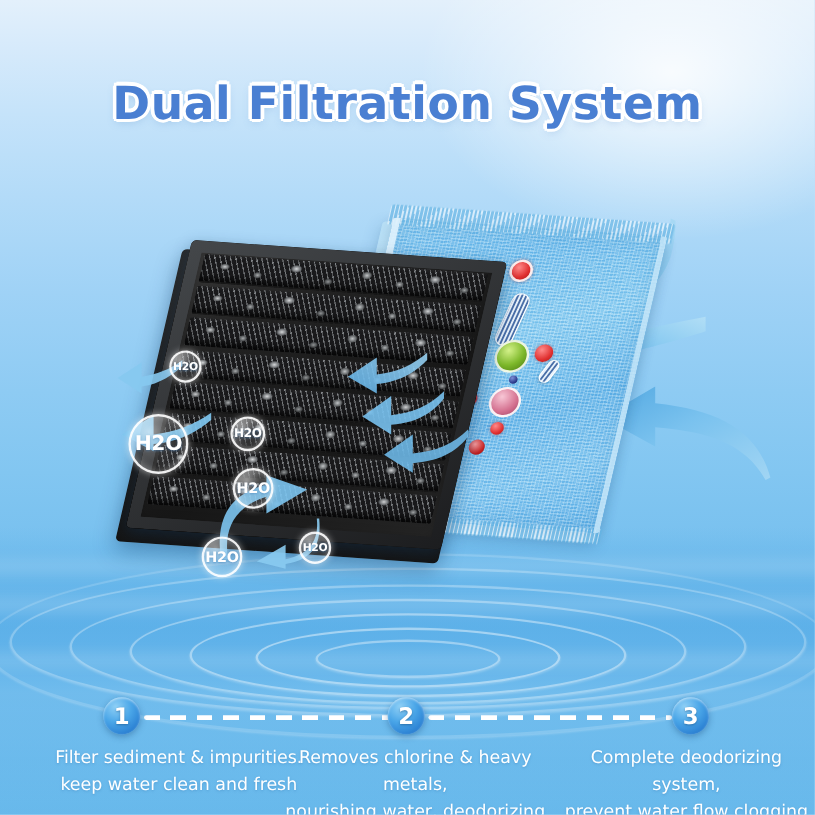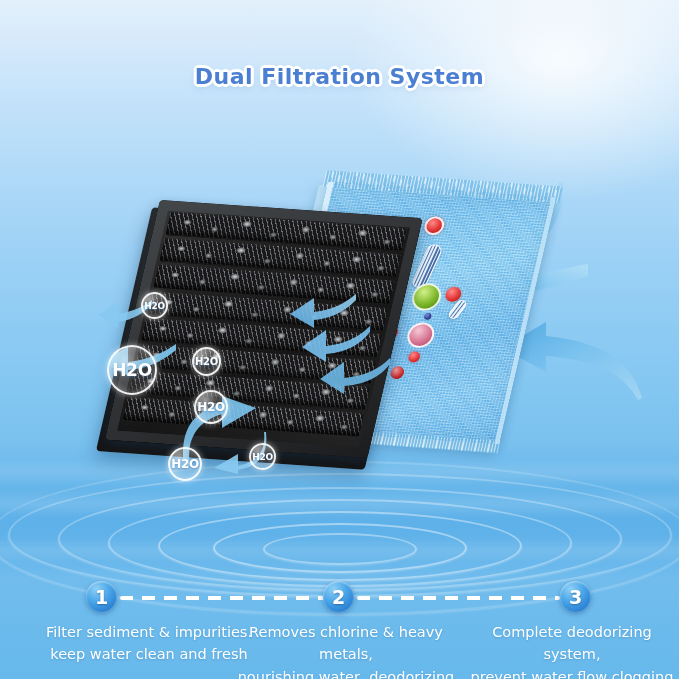--- a/index.html
+++ b/index.html
@@ -50,21 +50,21 @@
   .rp3{width:460px;height:84px;top:60px;border-color:rgba(255,255,255,0.34);}
   .rp4{width:360px;height:66px;top:72px;border-color:rgba(255,255,255,0.40);}
   .rp5{width:250px;height:46px;top:84px;border-color:rgba(255,255,255,0.44);}
   .rp6{width:150px;height:28px;top:94px;border-color:rgba(255,255,255,0.38);}
   .rp7{width:700px;height:150px;top:22px;border-color:rgba(255,255,255,0.16);}
   .hband{position:absolute;left:-40px;right:-40px;height:14px;background:rgba(255,255,255,0.12);filter:blur(5px);}
 
   
   .title{
     position:absolute;top:64px;left:0;right:0;text-align:center;
-    font-size:22px;font-weight:bold;letter-spacing:0.5px;
+    font-size:38px;font-weight:bold;letter-spacing:0.5px;
     color:#4a7fd2;
     font-family:"DejaVu Sans", sans-serif;
     text-shadow:
       -2px -2px 0 #ffffff,  2px -2px 0 #ffffff,
       -2px  2px 0 #ffffff,  2px  2px 0 #ffffff,
       -3px 0 0 #ffffff, 3px 0 0 #ffffff, 0 -3px 0 #ffffff, 0 3px 0 #ffffff,
        0 3px 7px rgba(90,140,200,0.35);
   }
 
   

